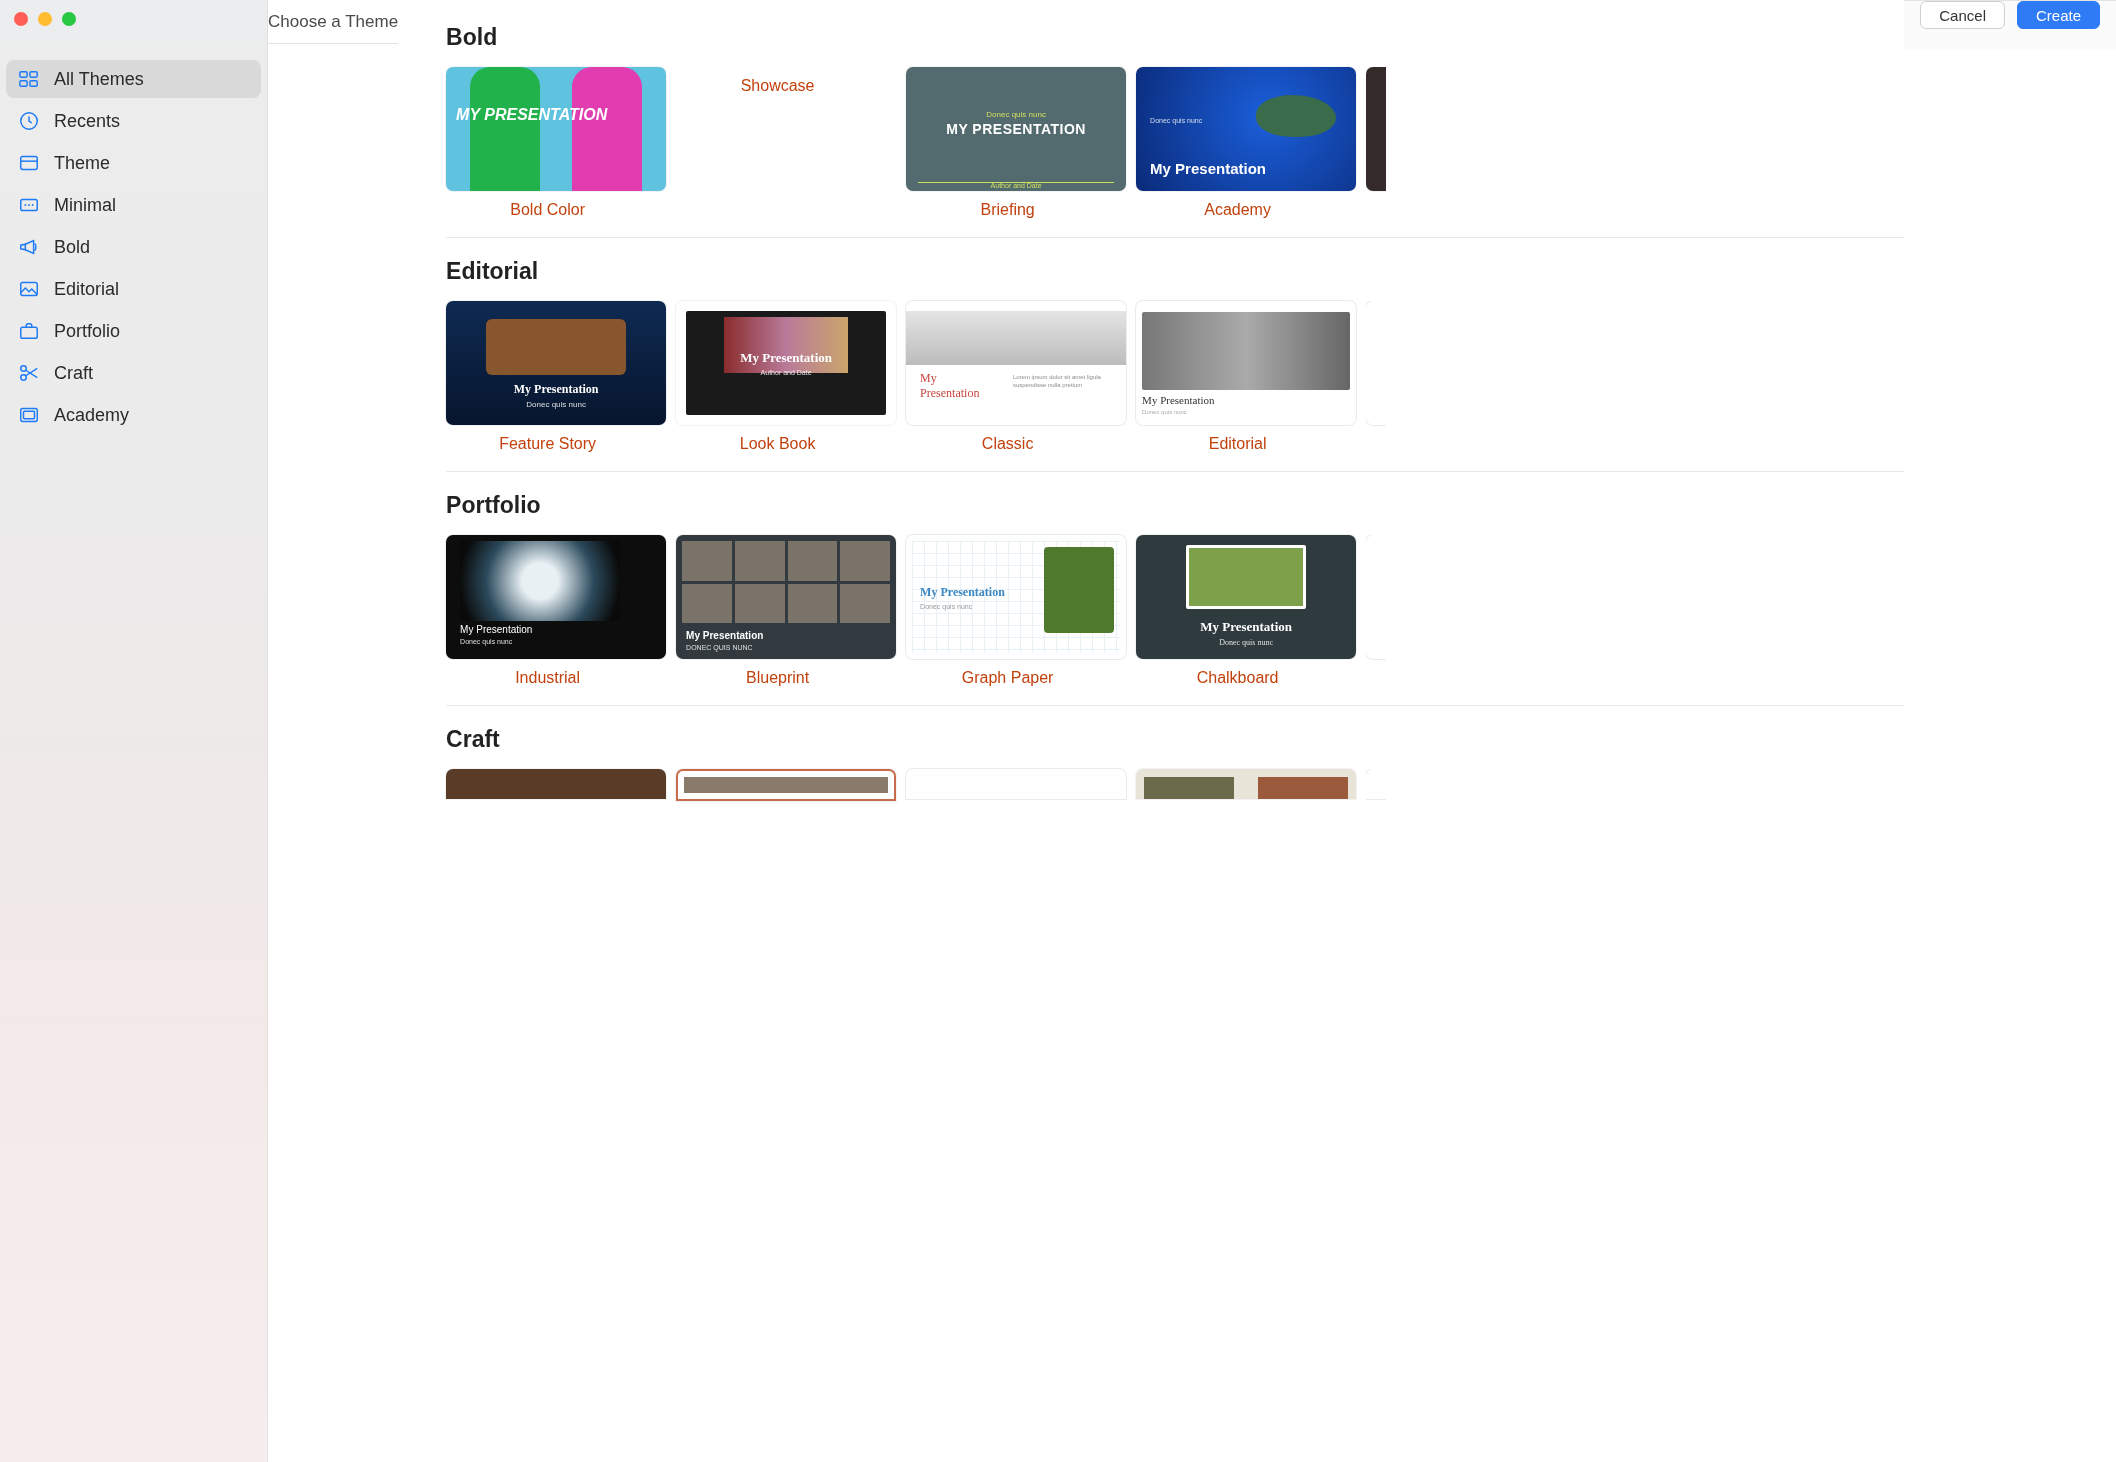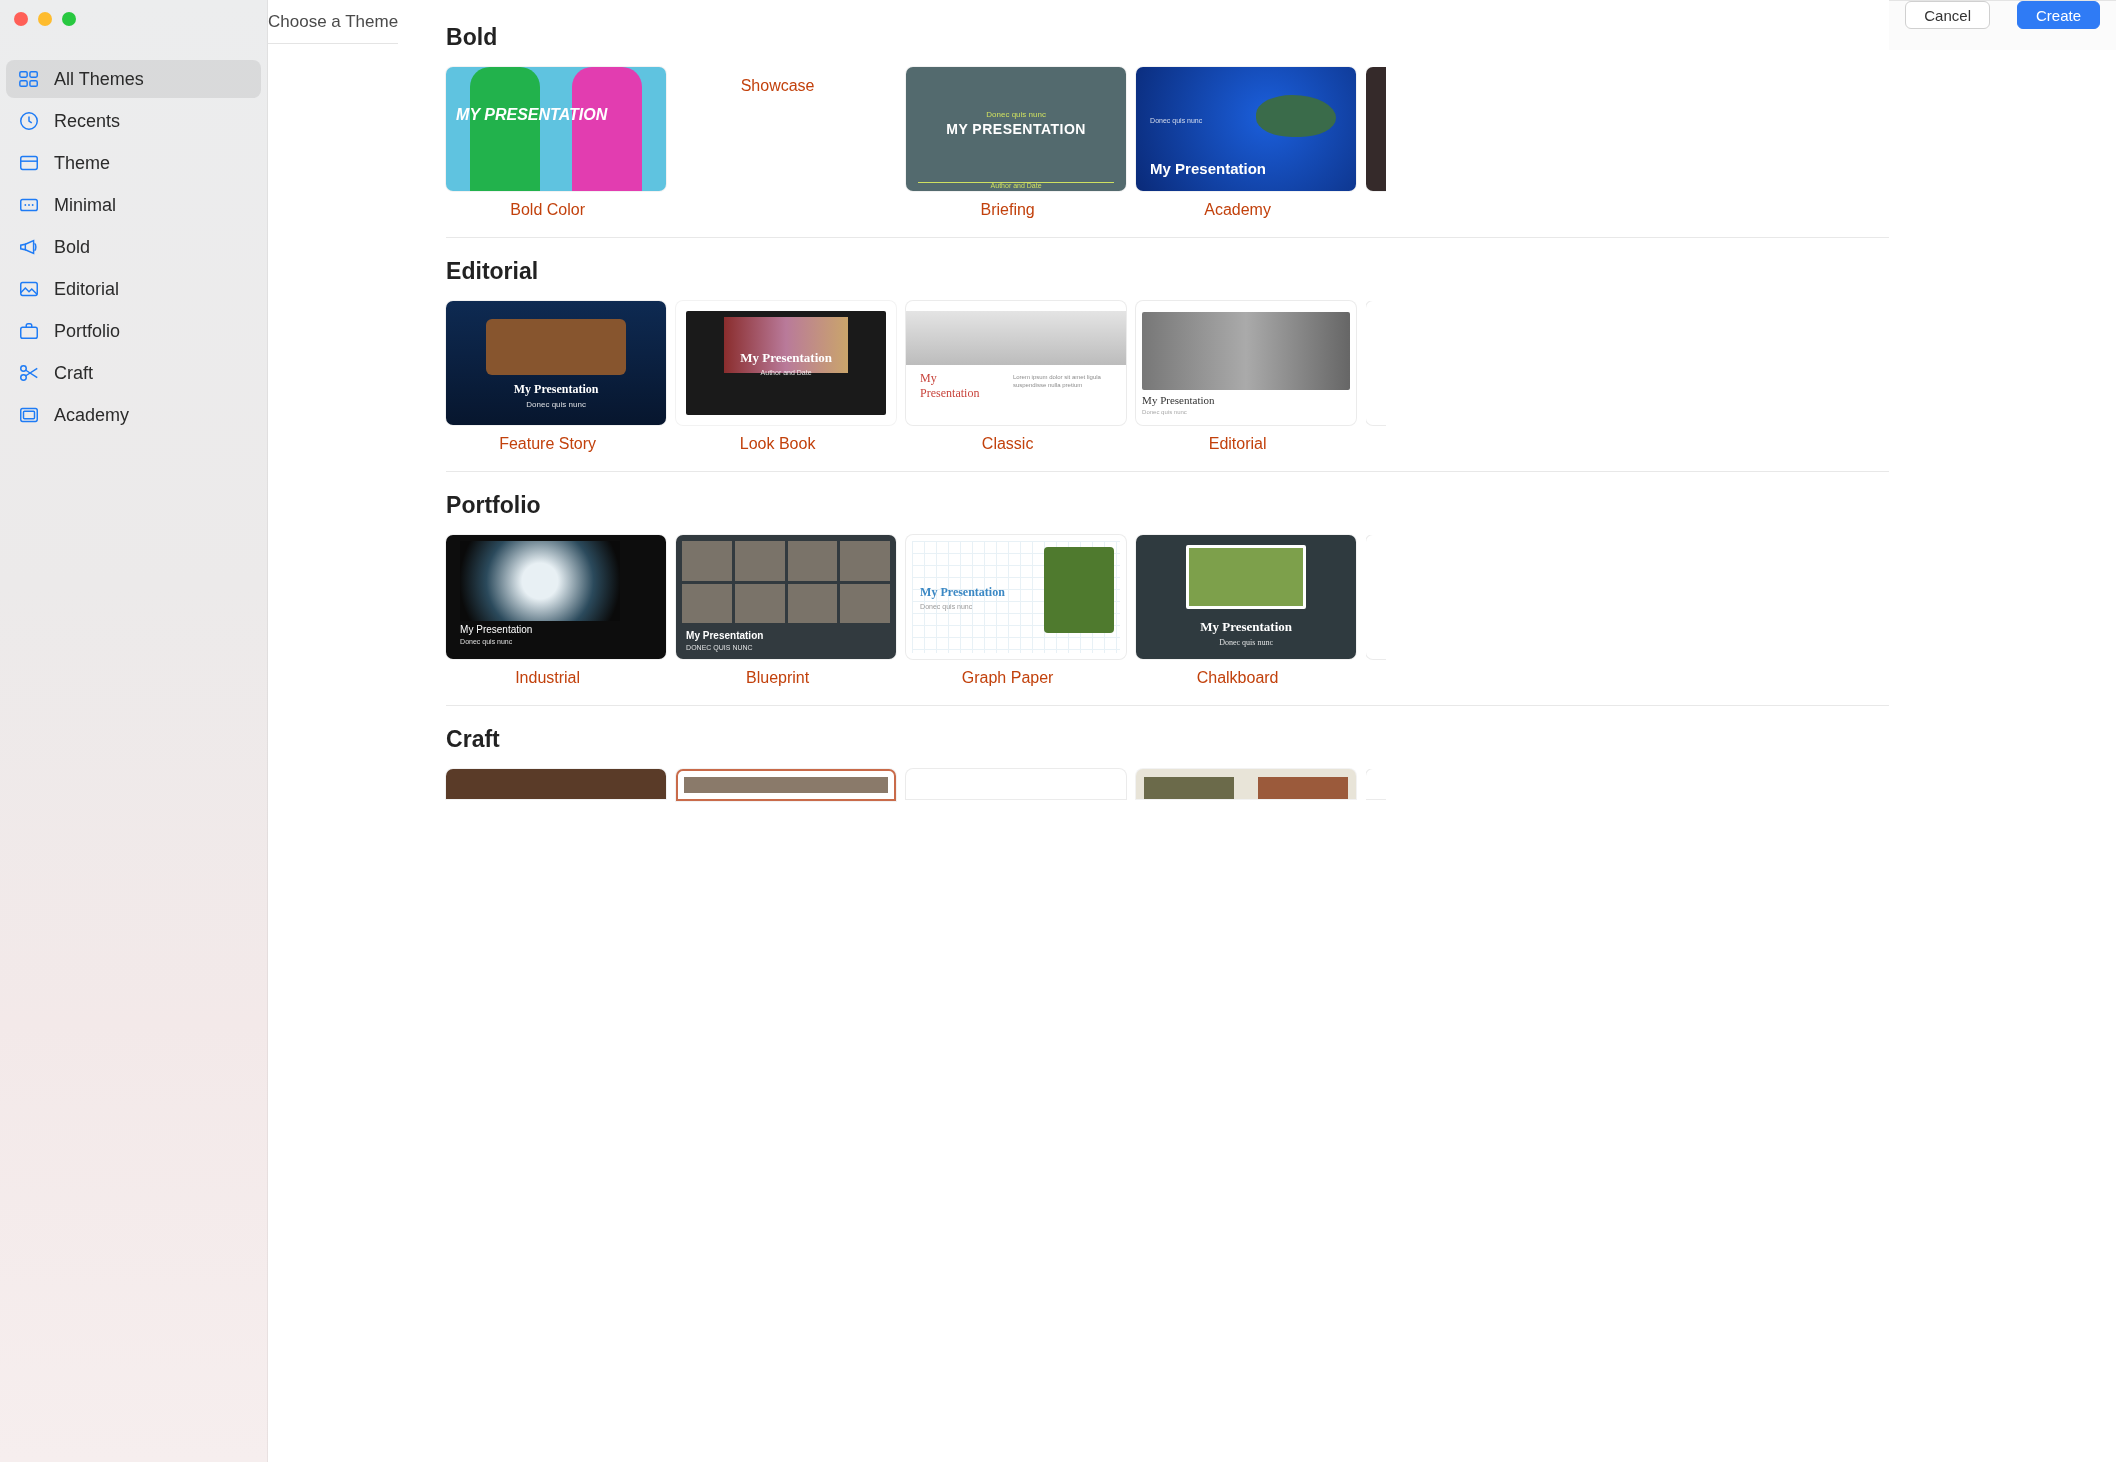--- a/index.html
+++ b/index.html
@@ -156,21 +156,21 @@
     display: flex; align-items: flex-start; justify-content: flex-end;
     padding: 0 16px; gap: 12px;
     background: #fbfbfb;
   }
   .btn {
     height: 28px; padding: 0 18px; border-radius: 6px;
     font-size: 15px; border: 1px solid #d0d0d0;
     background: #fff; color: #333; cursor: default;
     display:flex;align-items:center;
   }
-  .btn-primary { background: #2f7bf5; color: #fff; border-color: #2f7bf5; margin-left: 15px; }
+  .btn-primary { background: #2f7bf5; color: #fff; border-color: #2f7bf5; }
 </style>
 </head>
 <body>
 
 <div class="window">
   <aside class="sidebar">
     <div class="traffic-lights">
       <div class="tl tl-close"></div>
       <div class="tl tl-min"></div>
       <div class="tl tl-max"></div>

